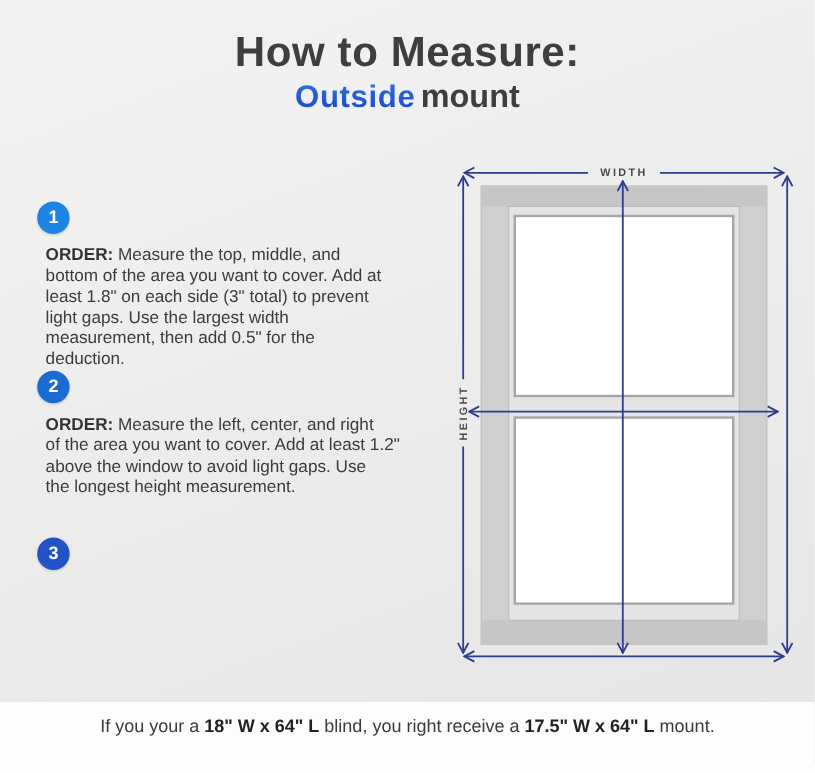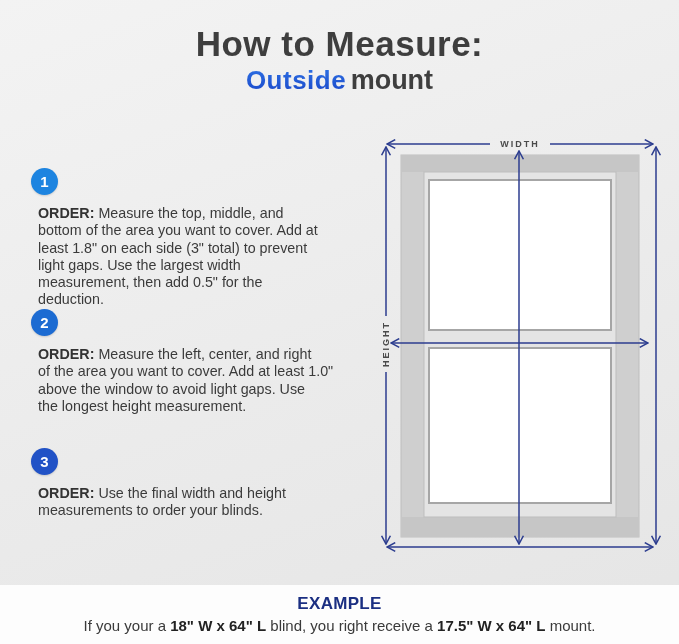--- a/index.html
+++ b/index.html
@@ -77,29 +77,27 @@
 bottom of the area you want to cover. Add at
 least 1.8" on each side (3" total) to prevent
 light gaps. Use the largest width
 measurement, then add 0.5" for the
 deduction.</span></p>
   </div>
 
   <div class="step step-2">
     <div class="badge badge-2">2</div>
     <p class="step-text"><strong>ORDER:</strong> <span>Measure the left, center, and right
-of the area you want to cover. Add at least 1.0"
+of the area you want to cover. Add at least 1.2"
 above the window to avoid light gaps. Use
 the longest height measurement.</span></p>
   </div>
 
   <div class="step step-3">
     <div class="badge badge-3">3</div>
-    <p class="step-text"><strong>ORDER:</strong> <span>Use the final width and height
-measurements to order your blinds.</span></p>
   </div>
 
   <figure class="diagram">
     <svg viewBox="0 0 292 448" width="292" height="448">
       <defs>
         <marker id="ah" viewBox="0 0 10 10" refX="9" refY="5" markerWidth="11" markerHeight="11" markerUnits="userSpaceOnUse" orient="auto-start-reverse">
           <path d="M1.5,1 L9,5 L1.5,9" fill="none" stroke="#2c3d8f" stroke-width="1.4"></path>
         </marker>
       </defs>
 
@@ -128,17 +126,16 @@
 
         <line x1="17" y1="213" x2="274" y2="213" marker-start="url(#ah)" marker-end="url(#ah)"></line>
       </g>
 
       <text class="dim-label" x="146" y="17" text-anchor="middle">WIDTH</text>
       <text class="dim-label" transform="rotate(-90 12 214)" x="12" y="217" text-anchor="middle">HEIGHT</text>
     </svg>
   </figure>
 
   <footer class="example">
-    <div class="example-heading">EXAMPLE</div>
     <p class="example-line"><span>If you your a </span><strong>18" W x 64" L</strong><span> blind, you right receive a </span><strong>17.5" W x 64" L</strong><span> mount.</span></p>
   </footer>
 
 </div>
 
 </body></html>

